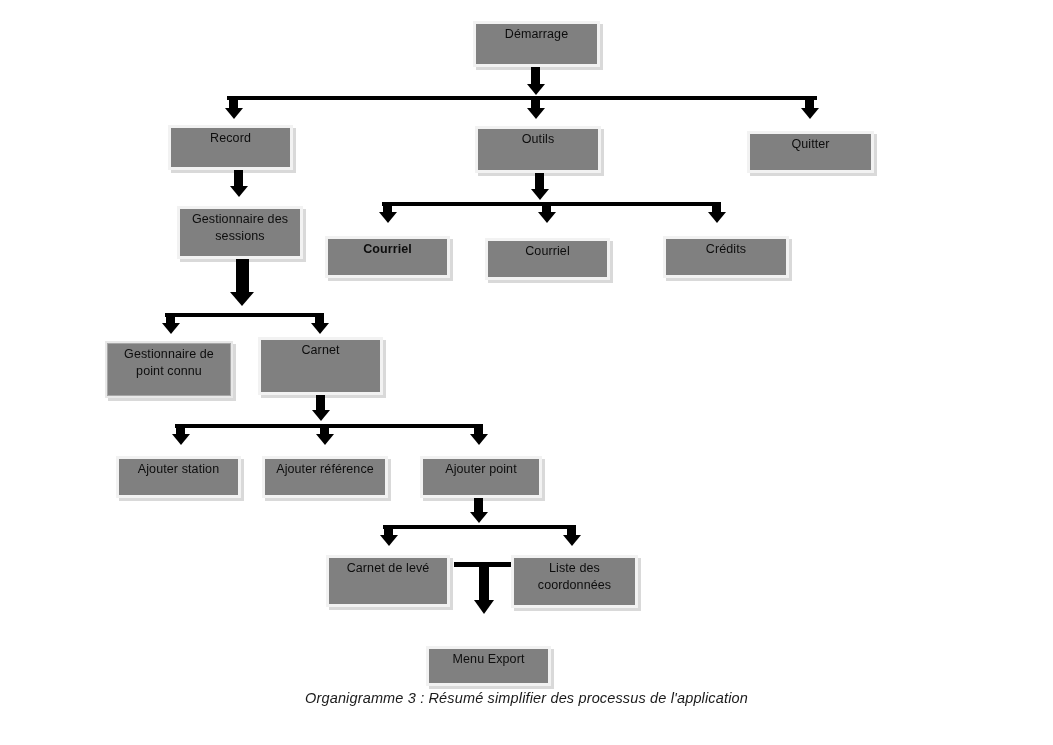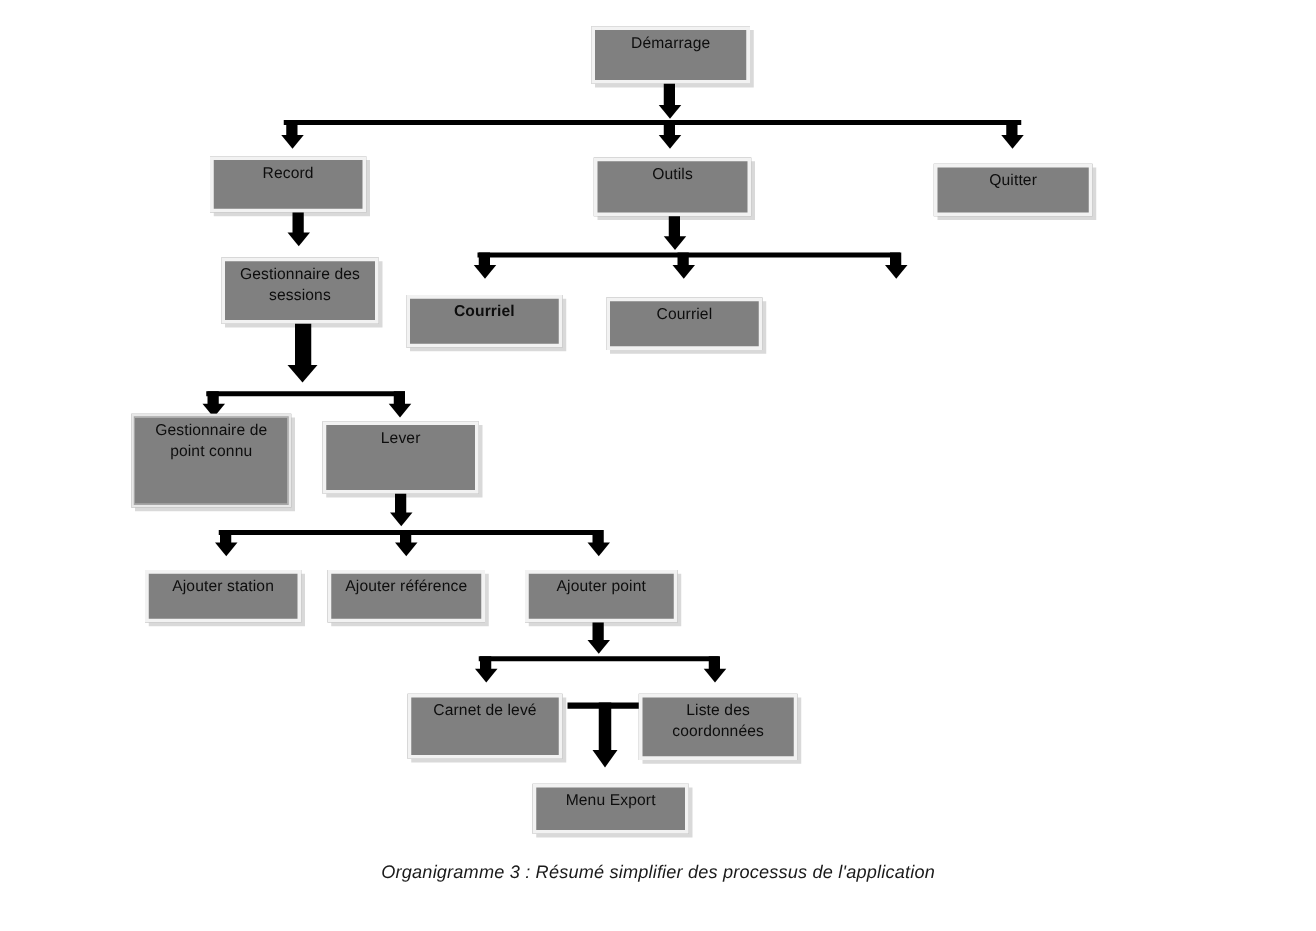--- a/index.html
+++ b/index.html
@@ -137,39 +137,42 @@
   </div>
 
   <div class="node" style="left:325px; top:236px; width:125px; height:42px;font-weight:bold;">
     <span class="label">Courriel</span>
   </div>
 
   <div class="node" style="left:485px; top:238px; width:125px; height:42px;">
     <span class="label">Courriel</span>
   </div>
 
+  <div class="node" style="left:663px; top:236px; width:126px; height:42px;">
+    <span class="label">Crédits</span>
+  </div>
 
   <div class="stem" style="left:236px; top:259px; width:13px; height:35px;"></div>
   <div class="arrow thick" style="left:230px; top:292px;"></div>
 
   <div class="bus" style="left:165px; top:313px; width:159px;"></div>
 
   <div class="stem" style="left:166px; top:313px; width:9px; height:12px;"></div>
   <div class="arrow" style="left:162px; top:323px;"></div>
 
   <div class="stem" style="left:315px; top:313px; width:9px; height:12px;"></div>
   <div class="arrow" style="left:311px; top:323px;"></div>
 
-  <div class="node dark-edge" style="left:105px; top:331px; width:128px; height:75px;">
+  <div class="node dark-edge" style="left:105px; top:341px; width:128px; height:57px;">
     <span class="label">Gestionnaire de
 point connu</span>
   </div>
 
   <div class="node" style="left:258px; top:337px; width:125px; height:58px;">
-    <span class="label">Lever</span>
+    <span class="label">Carnet</span>
   </div>
 
   <div class="stem" style="left:316px; top:395px; width:9px; height:16px;"></div>
   <div class="arrow" style="left:312px; top:410px;"></div>
 
   <div class="bus" style="left:175px; top:424px; width:307px;"></div>
 
   <div class="stem" style="left:176px; top:424px; width:9px; height:12px;"></div>
   <div class="arrow" style="left:172px; top:434px;"></div>
 
@@ -208,19 +211,19 @@
   </div>
 
   <div class="node" style="left:326px; top:555px; width:124px; height:52px;">
     <span class="label">Carnet de levé</span>
   </div>
 
   <div class="bus" style="left:454px; top:562px; width:57px; height:5px;"></div>
   <div class="stem" style="left:479px; top:562px; width:10px; height:40px;"></div>
   <div class="arrow" style="left:474px; top:600px; border-left-width:10px; border-right-width:10px; border-top-width:14px;"></div>
 
-  <div class="node" style="left:426px; top:627px; width:125px; height:40px;">
+  <div class="node" style="left:426px; top:646px; width:125px; height:40px;">
     <span class="label">Menu Export</span>
   </div>
 
   <div id="caption" style="top:690px;">Organigramme 3 : Résumé simplifier des processus de l'application</div>
 
 </div>
 
 </body></html>

